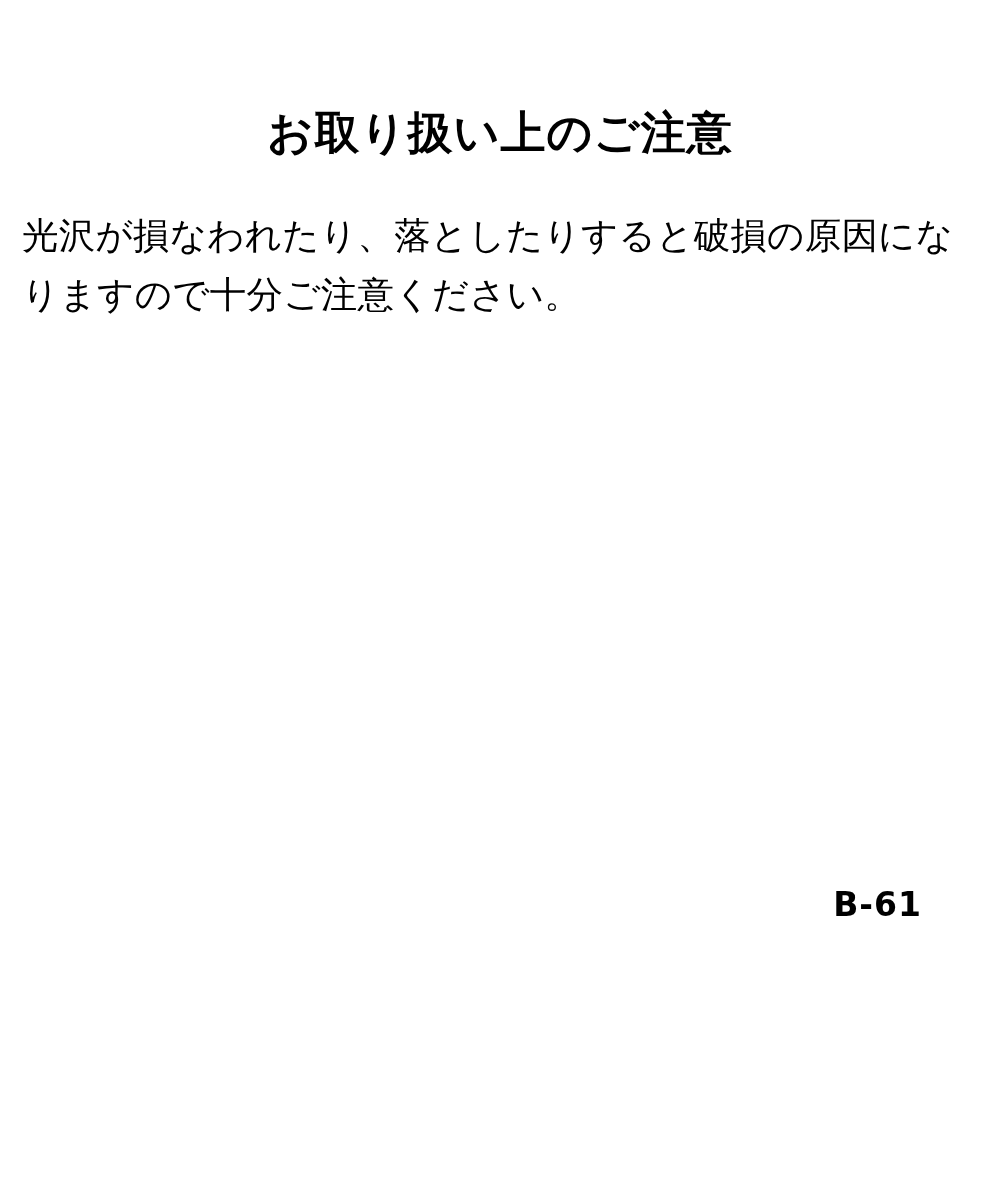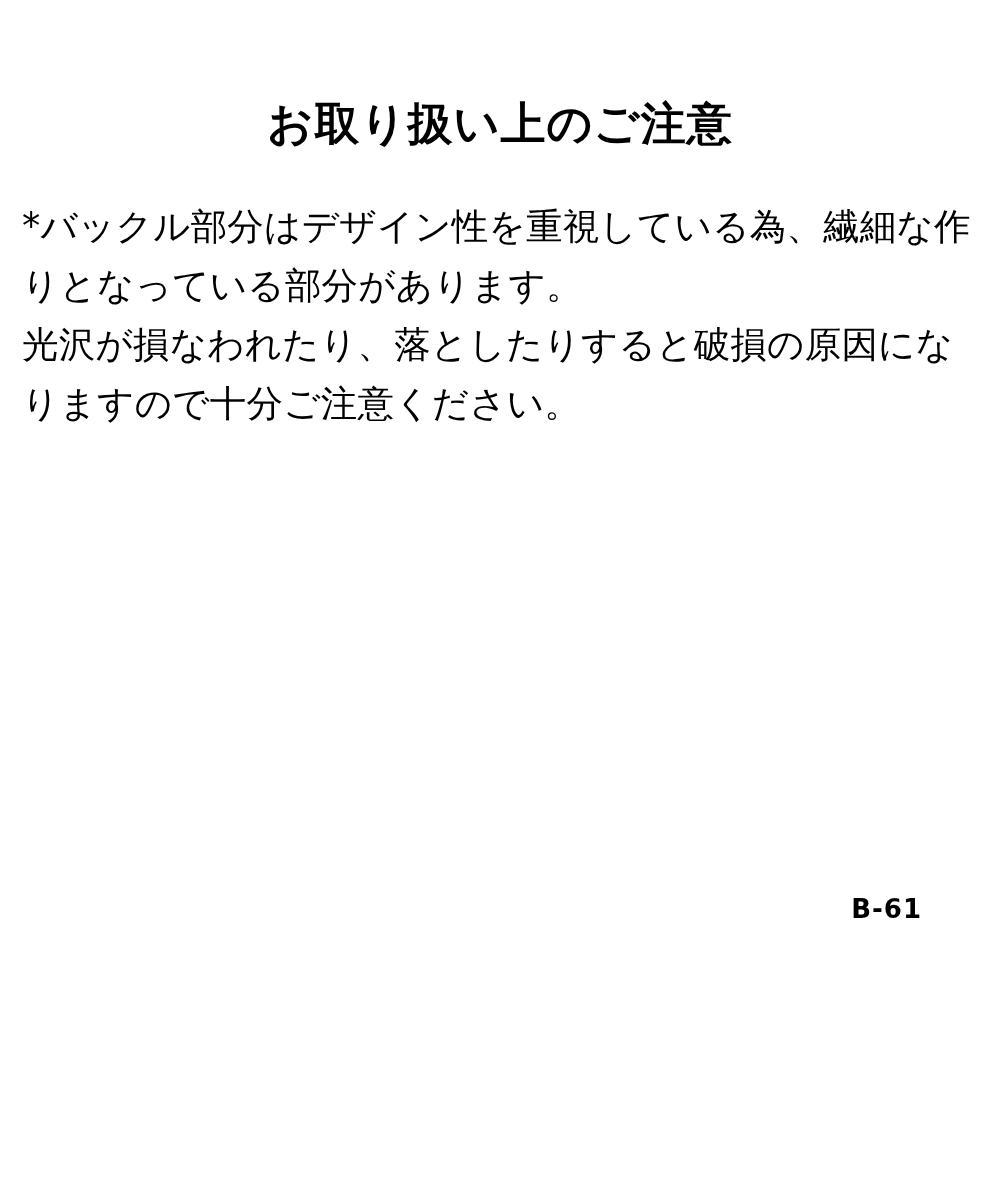--- a/index.html
+++ b/index.html
@@ -12,21 +12,21 @@
     height: 1200px;
     font-family: "DejaVu Sans", "Liberation Sans", sans-serif;
     color: #000000;
     overflow: hidden;
   }
   .page {
     position: relative;
     width: 1000px;
     height: 996px;
     box-sizing: border-box;
-    padding: 7px 22px;
+    padding: 16px 22px;
   }
   .doc-title {
     text-align: center;
     font-size: 45px;
     font-weight: bold;
     letter-spacing: 1px;
     margin: 0;
     padding-top: 90px;
     line-height: 1.2;
   }
@@ -39,32 +39,31 @@
     letter-spacing: 0.2px;
     margin: 0;
     text-align: left;
     white-space: pre-wrap;
     word-break: normal;
   }
   .footer-code {
     position: absolute;
     right: 78px;
     bottom: 72px;
-    font-size: 26px;
+    font-size: 33px;
     font-weight: 600;
     letter-spacing: 1px;
   }
 </style>
 </head>
 <body>
 
 <div class="page">
 
   <h1 class="doc-title">お取り扱い上のご注意</h1>
 
   <div class="body-block">
-    <p class="para">*バックル部分はデザイン性を重視している為、繊細な作りとなっている部分があります。</p>
     <p class="para">光沢が損なわれたり、落としたりすると破損の原因になりますので十分ご注意ください。</p>
   </div>
 
   <div class="footer-code">B-61</div>
 
 </div>
 
 </body></html>

